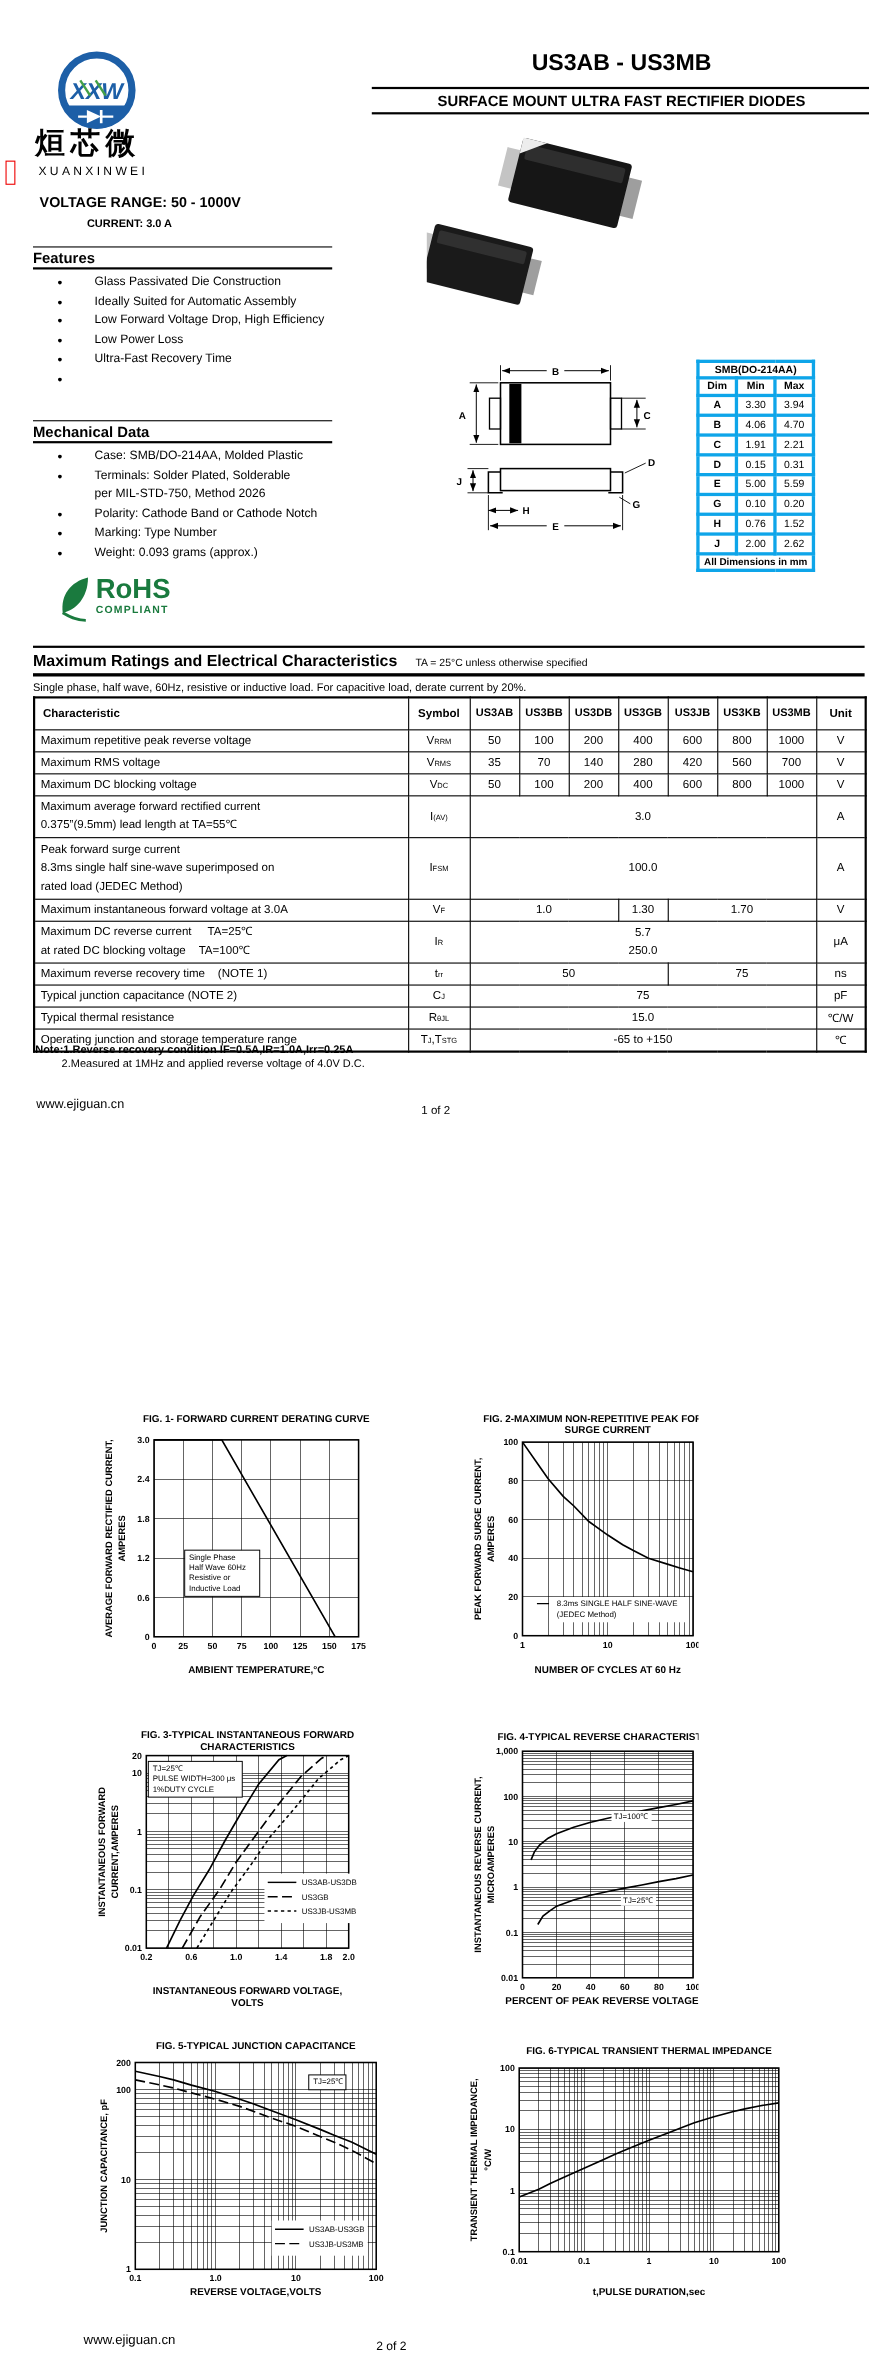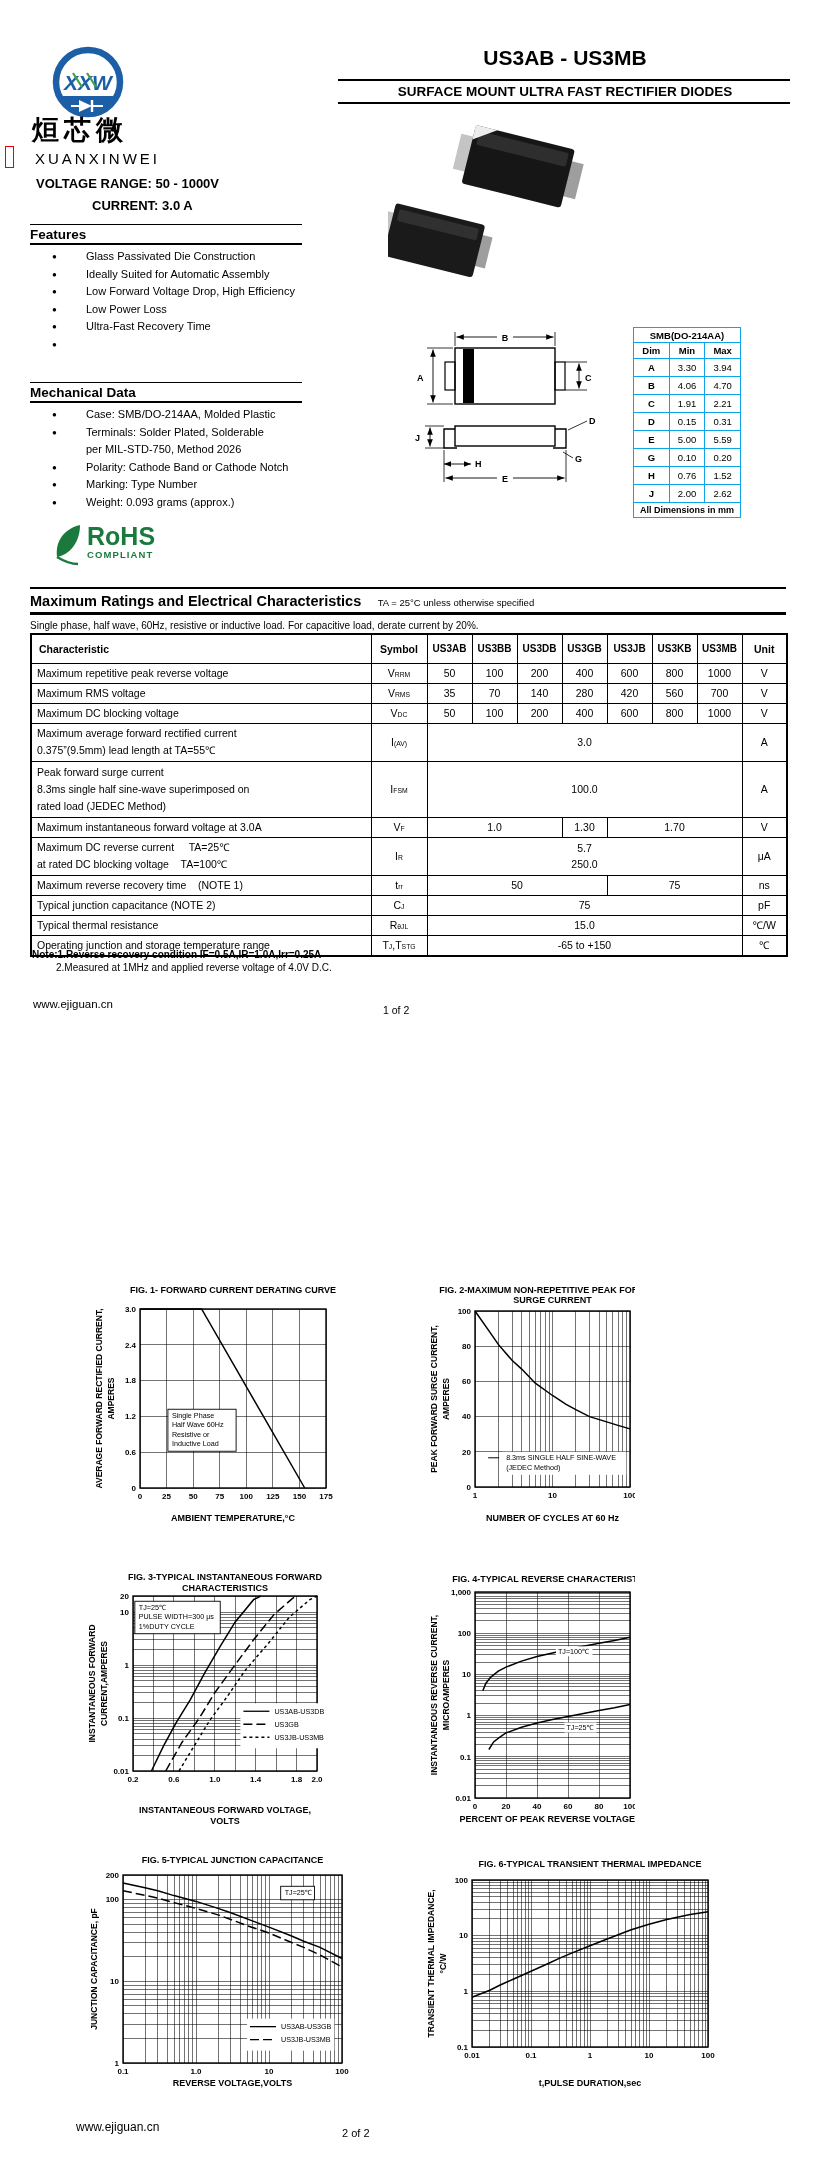--- a/index.html
+++ b/index.html
@@ -13,21 +13,21 @@
 .dot{flex:0 0 56px;padding-left:22px;font-size:8px;line-height:17.5px}
 .btext{font-size:11px;line-height:17.5px}
 .sechead{font-size:13.5px;font-weight:700}
 table{border-collapse:collapse}
 #ratings-table{width:756px;table-layout:fixed;border:2px solid #000}
 #ratings-table th,#ratings-table td{border:1px solid #000;font-size:10.5px;overflow:hidden;vertical-align:middle}
 #ratings-table th{font-weight:700}
 .char{text-align:left;padding:1px 2px 1px 5px;line-height:17px}
 .val{text-align:center}
 #dims-table{width:108px;table-layout:fixed;border:1.5px solid #000}
-#dims-table td{border:1px solid #0ea5e9;font-size:9.5px;text-align:center;height:18px}
+#dims-table td{border:3px solid #0ea5e9;font-size:9.5px;text-align:center;height:18px}
 .note{font-size:10px}
 .ss{font-size:6.8px}
 svg text{font-family:"Liberation Sans",sans-serif}
 </style>
 </head>
 <body>
 
 <div id="page">
 
   <svg class="abs" style="left:46px;top:42px" width="84" height="84" viewBox="0 0 84 84">
@@ -37,30 +37,30 @@
     <line x1="41" y1="31" x2="50" y2="45" stroke="#43a047" stroke-width="2.2"></line>
     <path d="M12,54 A32,32 0 0 0 72,54 Z" fill="#1d5fa7"></path>
     <g>
       <polygon points="33,58 33,70 46,64" fill="#fff"></polygon>
       <line x1="46" y1="58" x2="46" y2="70" stroke="#fff" stroke-width="2.4"></line>
       <line x1="25" y1="64" x2="33" y2="64" stroke="#fff" stroke-width="2"></line>
       <line x1="46" y1="64" x2="57" y2="64" stroke="#fff" stroke-width="2"></line>
     </g>
   </svg>
   <div class="abs b" style="left:32px;top:112px;font-size:27px;letter-spacing:5px">烜芯微</div>
-  <div class="abs" style="left:35px;top:150px;font-size:15px;letter-spacing:3px">XUANXINWEI</div>
+  <div class="abs" style="left:35px;top:150px;font-size:11px;letter-spacing:3px">XUANXINWEI</div>
 
   <div class="abs b center" style="left:340px;top:46px;width:450px;font-size:21px">US3AB - US3MB</div>
   <div class="hline" style="left:338px;top:79px;width:452px;height:2px"></div>
   <div class="abs b center" style="left:340px;top:84px;width:450px;font-size:13.5px">SURFACE MOUNT ULTRA FAST RECTIFIER DIODES</div>
   <div class="hline" style="left:338px;top:102px;width:452px;height:2px"></div>
 
   <div class="abs" style="left:5px;top:146px;width:9px;height:22px;border:1.5px solid #e00"></div>
   <div class="abs b" style="left:36px;top:176px;font-size:13px">VOLTAGE  RANGE:  50 - 1000V</div>
-  <div class="abs b" style="left:92px;top:198px;font-size:13px">CURRENT:  3.0 A</div>
+  <div class="abs b" style="left:79px;top:198px;font-size:10px">CURRENT:  3.0 A</div>
 
   <div class="hline" style="left:30px;top:224px;width:272px;height:1px"></div>
   <div class="abs sechead" style="left:30px;top:227px">Features</div>
   <div class="hline" style="left:30px;top:243px;width:272px;height:2px"></div>
   <div class="abs" id="features-list" style="left:30px;top:248px;width:320px">
       <div class="bullet-item">
         <span class="dot">●</span>
         <div class="btext">
           <div>Glass Passivated Die Construction</div>
         </div>

